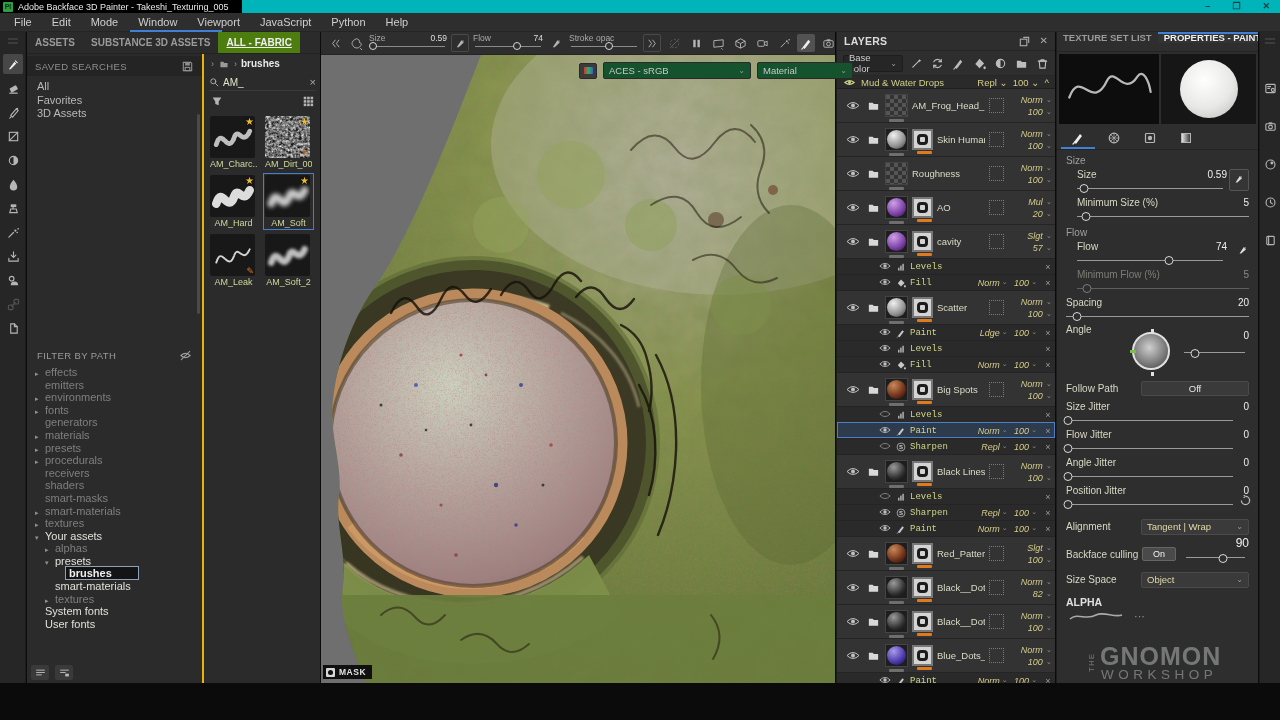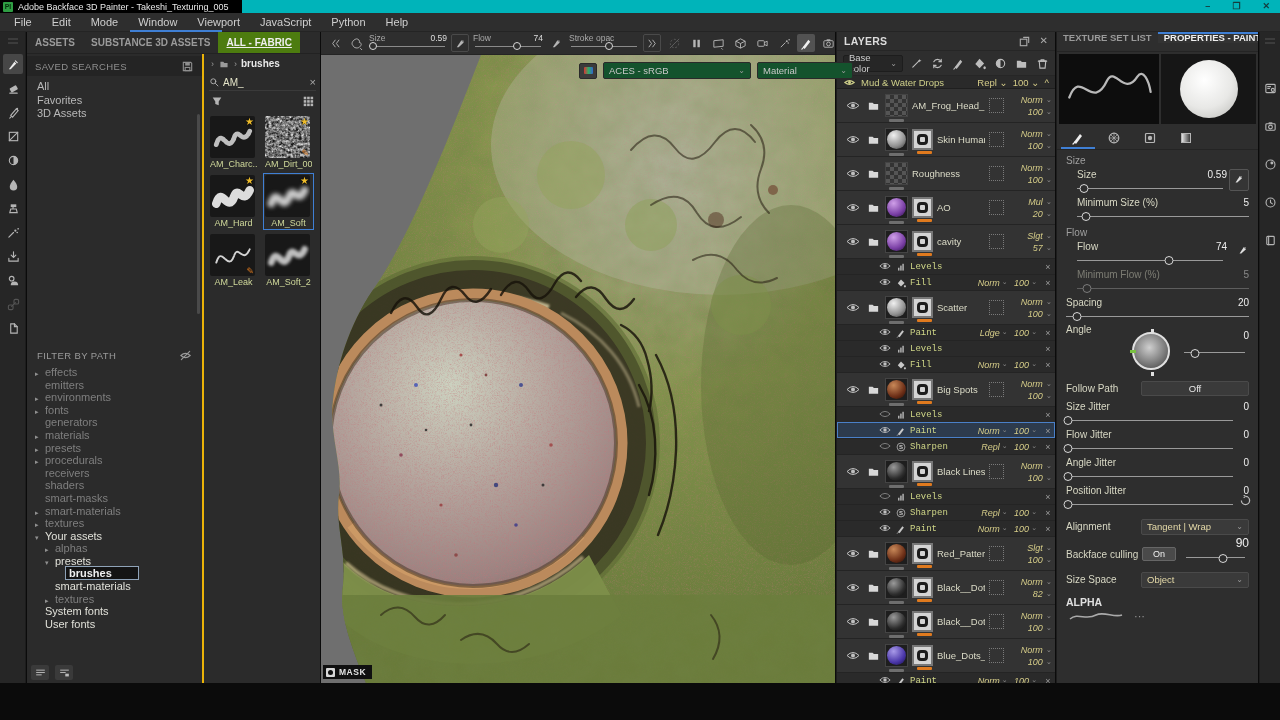--- a/index.html
+++ b/index.html
@@ -1988,14 +1988,19 @@
             <svg viewBox="0 0 14 14" width="13" height="13" fill="none" stroke="currentColor" stroke-width="1.2" stroke-linecap="round">
               <rect x="3" y="2.5" width="8" height="9" rx="1"></rect>
               <path d="M5,2.5 v9"></path>
             </svg>
           </span>
         </div>
       </div>
   </div>
 
 
+  <div class="watermark">
+    <span class="wm1">THE</span>
+    <div class="wm2">GNOMON</div>
+    <div class="wm3">WORKSHOP</div>
+  </div>
 
 </div>
 
 </body></html>

